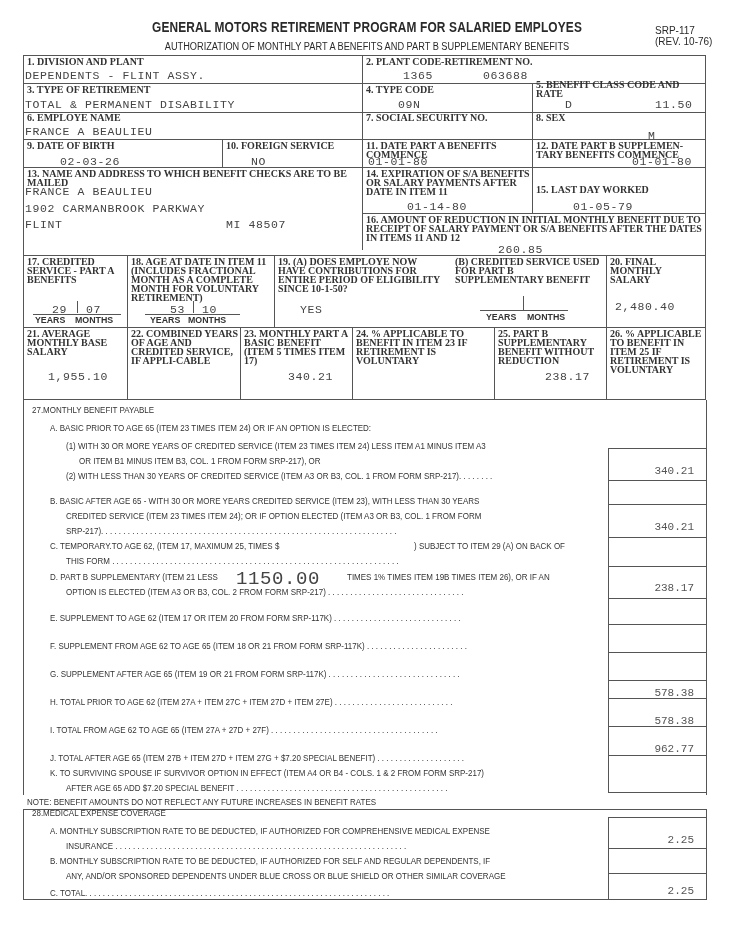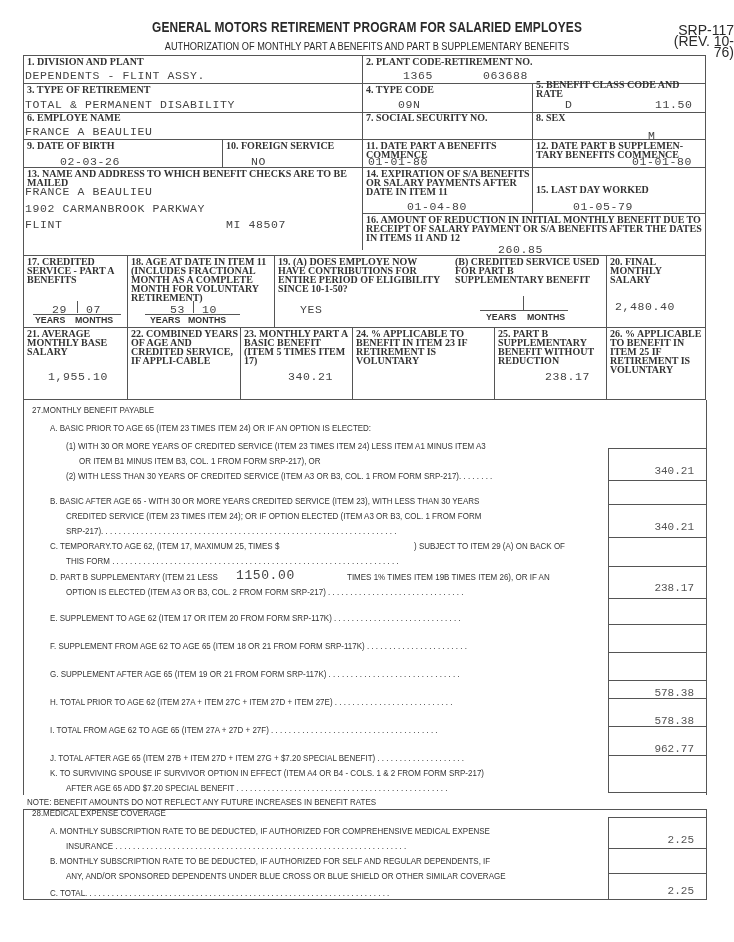--- a/index.html
+++ b/index.html
@@ -1,20 +1,20 @@
 <!DOCTYPE html>
 <html><head>
 <meta charset="utf-8">
 <style>
   html, body { margin: 0; padding: 0; background: #ffffff; }
   body { width: 734px; height: 942px; position: relative; overflow: hidden; color: #2a2a2a; font-family: "Liberation Sans", sans-serif; }
   .abs { position: absolute; }
   .title { left: 0; width: 734px; top: 19px; text-align: center; font-family: "Liberation Sans", sans-serif; font-weight: bold; font-size: 14.5px; letter-spacing: 0.2px; transform: scaleX(0.82); transform-origin: 367px 0; }
   .subtitle { left: 0; width: 734px; top: 41px; text-align: center; font-size: 10px; transform: scaleX(0.92); transform-origin: 367px 0; }
-  .formno { left: 655px; top: 25px; font-size: 14px; text-align: right; line-height: 11px; }
+  .formno { left: 655px; top: 25px; font-size: 10px; text-align: left; line-height: 11px; }
   .lbl { font-family: Liberation Serif, serif; font-weight: bold; font-size: 10px; line-height: 9px; color: #333; text-transform: uppercase; }
   .val { font-family: "Liberation Mono", "DejaVu Sans Mono", monospace; font-size: 11.5px; color: #444; letter-spacing: 0.6px; white-space: pre; }
   .cell { position: absolute; border: 1px solid #555; box-sizing: border-box; }
   .hl { position: absolute; height: 0; border-top: 1px solid #555; }
   .vl { position: absolute; width: 0; border-left: 1px solid #555; }
   .line-text { position: absolute; font-size: 8.6px; color: #333; white-space: nowrap; transform: scaleX(0.93); transform-origin: 0 0; }
   .amt { position: absolute; font-family: "Liberation Mono", monospace; font-size: 11px; color: #555; text-align: right; width: 110px; }
   .amtline { position: absolute; border-top: 1px solid #555; }
   .yrs-line { position: absolute; border-top: 1px solid #555; }
   .yrs-lbl { position: absolute; font-weight: bold; font-size: 8.8px; color: #333; }
@@ -72,21 +72,21 @@
   <div class="hl" style="left:23px;top:167px;width:683px;"></div>
 
   <div class="abs lbl" style="left:27px;top:169px;width:330px;">13. NAME AND ADDRESS TO WHICH BENEFIT CHECKS ARE TO BE MAILED</div>
   <div class="abs val" style="left:25px;top:185px;">FRANCE A BEAULIEU</div>
   <div class="abs val" style="left:25px;top:202px;">1902 CARMANBROOK PARKWAY</div>
   <div class="abs val" style="left:25px;top:218px;">FLINT</div>
   <div class="abs val" style="left:226px;top:218px;">MI 48507</div>
 
   <div class="vl" style="left:532px;top:167px;height:46px;"></div>
   <div class="abs lbl" style="left:366px;top:169px;width:166px;">14. EXPIRATION OF S/A BENEFITS OR SALARY PAYMENTS AFTER DATE IN ITEM 11</div>
-  <div class="abs val" style="left:407px;top:200px;">01-04-80</div>
+  <div class="abs val" style="left:407px;top:200px;">01-14-80</div>
   <div class="abs lbl" style="left:536px;top:169px;margin-top:16px;">15. LAST DAY WORKED</div>
   <div class="abs val" style="left:573px;top:200px;">01-05-79</div>
   <div class="hl" style="left:362px;top:213px;width:344px;"></div>
   <div class="abs lbl" style="left:366px;top:215px;width:338px;">16. AMOUNT OF REDUCTION IN INITIAL MONTHLY BENEFIT DUE TO RECEIPT OF SALARY PAYMENT OR S/A BENEFITS AFTER THE DATES IN ITEMS 11 AND 12</div>
   <div class="abs val" style="left:498px;top:243px;">260.85</div>
   <div class="hl" style="left:23px;top:255px;width:683px;"></div>
 
   <div class="vl" style="left:127px;top:255px;height:72px;"></div>
   <div class="vl" style="left:274px;top:255px;height:72px;"></div>
   <div class="vl" style="left:606px;top:255px;height:72px;"></div>
@@ -148,21 +148,21 @@
 
   <div class="line-text" style="left:50px;top:496px;">B.  BASIC AFTER AGE 65 - WITH 30 OR MORE YEARS CREDITED SERVICE (ITEM 23), WITH LESS THAN 30 YEARS</div>
   <div class="line-text" style="left:66px;top:511px;">CREDITED SERVICE (ITEM 23 TIMES ITEM 24); OR IF OPTION ELECTED (ITEM A3 OR B3, COL. 1 FROM FORM</div>
   <div class="line-text" style="left:66px;top:526px;">SRP-217). . . . . . . . . . . . . . . . . . . . . . . . . . . . . . . . . . . . . . . . . . . . . . . . . . . . . . . . . . . . . . . . . . .</div>
 
   <div class="line-text" style="left:50px;top:541px;">C.  TEMPORARY.TO AGE 62, (ITEM 17, MAXIMUM 25, TIMES $</div>
   <div class="line-text" style="left:414px;top:541px;">) SUBJECT TO ITEM 29 (A) ON BACK OF</div>
   <div class="line-text" style="left:66px;top:556px;">THIS FORM . . . . . . . . . . . . . . . . . . . . . . . . . . . . . . . . . . . . . . . . . . . . . . . . . . . . . . . . . . . . . . . . .</div>
 
   <div class="line-text" style="left:50px;top:572px;">D.  PART B SUPPLEMENTARY (ITEM 21 LESS</div>
-  <div class="abs val" style="left:236px;top:568px;font-size:13px;">1150.00</div>
+  <div class="abs val" style="left:236px;top:568px;font-size:19px;">1150.00</div>
   <div class="line-text" style="left:347px;top:572px;">TIMES 1% TIMES ITEM 19B TIMES ITEM 26), OR IF AN</div>
   <div class="line-text" style="left:66px;top:587px;">OPTION IS ELECTED (ITEM A3 OR B3, COL. 2 FROM FORM SRP-217) . . . . . . . . . . . . . . . . . . . . . . . . . . . . . . .</div>
 
   <div class="line-text" style="left:50px;top:613px;">E.  SUPPLEMENT TO AGE 62 (ITEM 17 OR ITEM 20 FROM FORM SRP-117K) . . . . . . . . . . . . . . . . . . . . . . . . . . . . .</div>
   <div class="line-text" style="left:50px;top:641px;">F.  SUPPLEMENT FROM AGE 62 TO AGE 65 (ITEM 18 OR 21 FROM FORM SRP-117K) . . . . . . . . . . . . . . . . . . . . . . .</div>
   <div class="line-text" style="left:50px;top:669px;">G.  SUPPLEMENT AFTER AGE 65 (ITEM 19 OR 21 FROM FORM SRP-117K) . . . . . . . . . . . . . . . . . . . . . . . . . . . . . .</div>
   <div class="line-text" style="left:50px;top:697px;">H.  TOTAL PRIOR TO AGE 62 (ITEM 27A + ITEM 27C + ITEM 27D + ITEM 27E) . . . . . . . . . . . . . . . . . . . . . . . . . . .</div>
   <div class="line-text" style="left:50px;top:725px;">I.   TOTAL FROM AGE 62 TO AGE 65 (ITEM 27A + 27D + 27F) . . . . . . . . . . . . . . . . . . . . . . . . . . . . . . . . . . . . . .</div>
   <div class="line-text" style="left:50px;top:753px;">J.  TOTAL AFTER AGE 65 (ITEM 27B + ITEM 27D + ITEM 27G + $7.20 SPECIAL BENEFIT) . . . . . . . . . . . . . . . . . . . .</div>
   <div class="line-text" style="left:50px;top:768px;">K.  TO SURVIVING SPOUSE IF SURVIVOR OPTION IN EFFECT (ITEM A4 OR B4 - COLS. 1 &amp; 2 FROM FORM SRP-217)</div>

